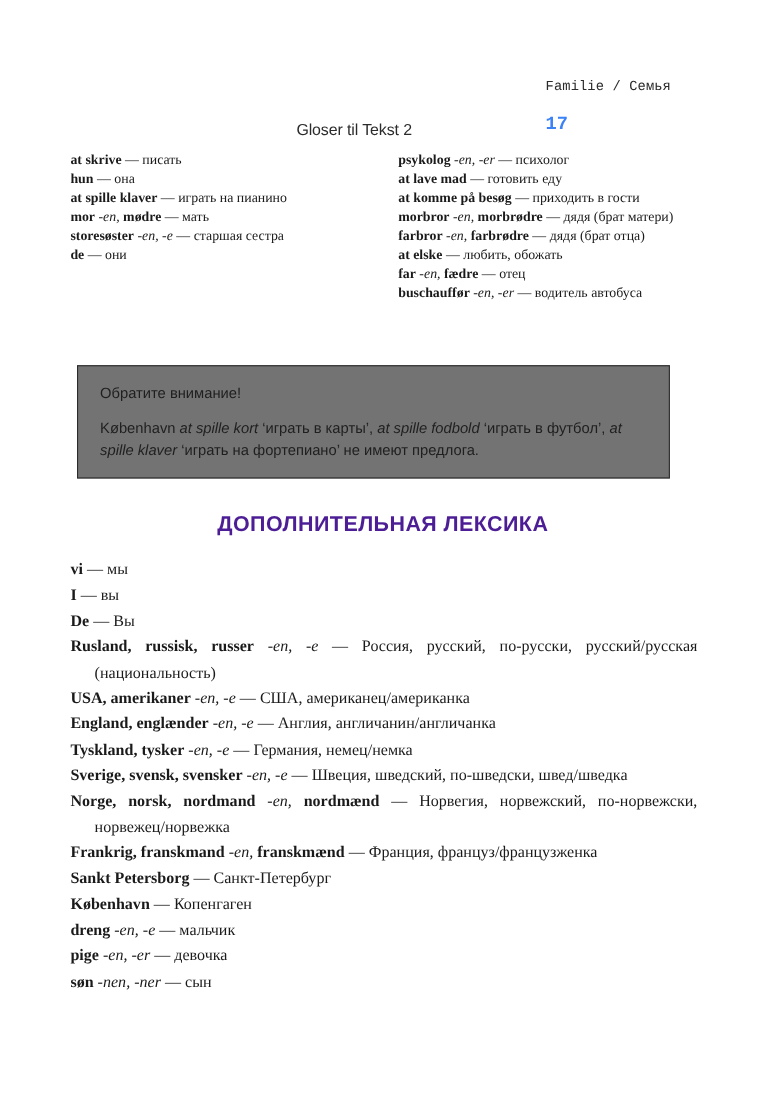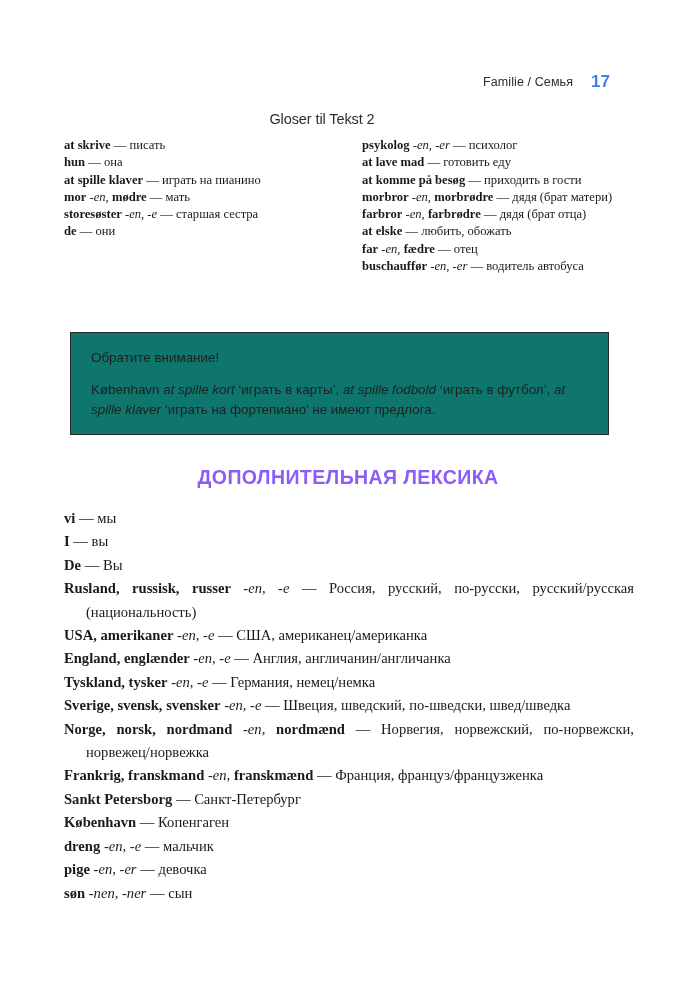--- a/index.html
+++ b/index.html
@@ -23,23 +23,24 @@
     height: 1000px;
     background: #fff;
   }
 
   
   .running-head {
     position: absolute;
     top: 72px;
     right: 86px;
     display: flex;
-    align-items: center;
+    align-items: flex-start;
     gap: 18px;
-    font-family: Liberation Sans, sans-serif;
+    font-family: Liberation Mono, monospace;
+    flex-direction: column;
   }
   .running-head .rh-title {
     font-size: 12.5px;
     letter-spacing: 0.1px;
     color: #2b2b2b;
   }
   .running-head .rh-page {
     font-size: 17px;
     font-weight: 700;
     color: #3b82f6;
@@ -88,21 +89,21 @@
 
   
   .note-box {
     position: absolute;
     left: 70px;
     top: 332px;
     width: 539px;
     height: 103px;
     box-sizing: border-box;
     border: 1.3px solid #2b2b2b;
-    background: #0f766e;
+    background: #737373;
   }
   .note-inner {
     padding: 16px 20px 0 20px;
     font-family: "Liberation Sans", "DejaVu Sans", sans-serif;
     color: #1f1f1f;
   }
   .note-head {
     font-size: 13.4px;
     line-height: 18px;
     margin-bottom: 13px;
@@ -117,21 +118,21 @@
   .extra-heading {
     position: absolute;
     top: 466px;
     left: 0;
     width: 696px;
     text-align: center;
     font-family: "Liberation Sans", "DejaVu Sans", sans-serif;
     font-weight: 700;
     font-size: 19.5px;
     letter-spacing: 0.4px;
-    color: #8b5cf6;
+    color: #4c1d95;
   }
 
   
   .extra-list {
     position: absolute;
     top: 507px;
     left: 64px;
     width: 570px;
   }
   .ex-entry {

